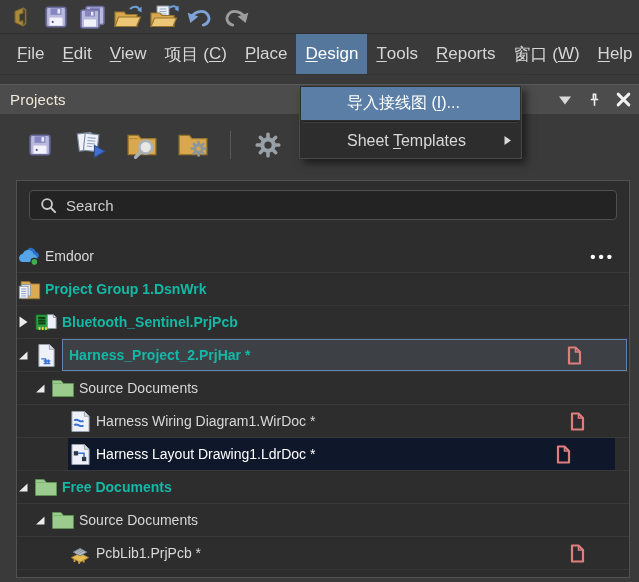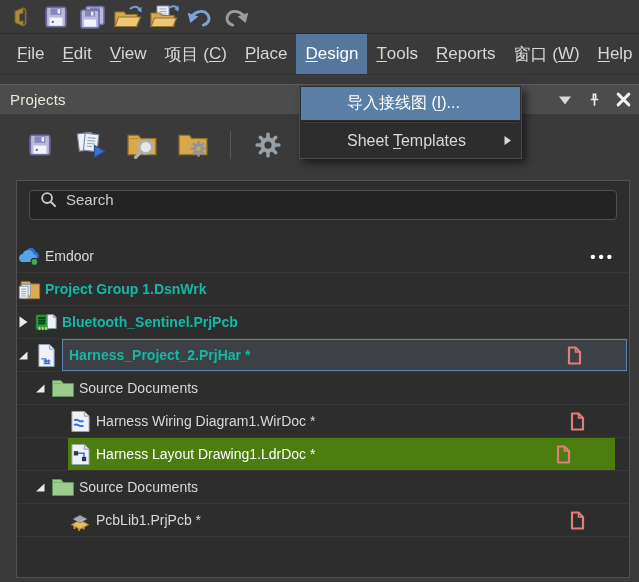--- a/index.html
+++ b/index.html
@@ -44,32 +44,32 @@
   .panel-header-btns .icn{width:16px;height:16px;}
 
   .panel-toolbar{height:62px;display:flex;align-items:center;padding-left:24px;gap:19px;}
   .panel-toolbar .icn{width:32px;height:30px;}
   .vsep{width:1px;height:28px;background:#5a5a5a;margin:0 2px;}
 
   
   .content{position:absolute;left:16px;top:96px;width:612px;height:396px;
            background:#2d2d2d;border:1px solid #515151;overflow:hidden;}
   .searchbox{margin:9px 12px 0 12px;height:28px;background:#232323;border:1px solid #4f4f4f;
-             border-radius:4px;display:flex;align-items:flex-start;padding:0 10px;gap:9px;}
+             border-radius:4px;display:flex;align-items:center;padding:0 10px;gap:9px;}
   .search-ph{font-size:15px;color:#cccccc;}
 
   .tree{margin-top:20px;}
   .tree-row{display:flex;align-items:center;height:33px;border-bottom:1px solid #383838;
             box-sizing:border-box;}
   .indent{width:17px;flex:none;}
   .arrow{width:17px;flex:none;display:flex;align-items:center;justify-content:flex-start;}
   .tree-icon{width:24px;height:23px;margin-right:4px;}
   .row-box{flex:1;display:flex;align-items:center;height:100%;min-width:0;box-sizing:border-box;}
   .row-box.focused{border:1px solid #5e84ad;background:#3d4044;margin-right:2px;padding-left:6px;gap:23px;}
-  .row-box.selected{background:#4d7c0f;margin-right:14px;justify-content:center;}
+  .row-box.selected{background:#0f172a;margin-right:14px;justify-content:center;}
   .row-label{font-size:14px;color:#d8d8d8;white-space:nowrap;}
   .tree-row.bold .row-label{font-weight:bold;color:#14b8a6;}
   .row-box.selected .row-label{color:#ffffff;}
   .mod-icon{width:15px;height:19px;margin-left:auto;margin-right:44px;}
   .trail{margin-left:auto;margin-right:14px;color:#ffffff;font-weight:bold;
          font-size:15px;letter-spacing:3px;}
 </style>
 </head>
 <body>
 
@@ -387,20 +387,36 @@
             </span>
             <span class="row-label">Harness Layout Drawing1.LdrDoc *</span>
             <span class="icn mod-icon">
               <svg width="15" height="19" viewBox="0 0 15 19">
                 <path d="M2 1.5 h6.5 l4.5 4.5 v11.5 H2 z" fill="none" stroke="#e07e7e" stroke-width="2.2" stroke-linejoin="round"></path>
                 <path d="M8.5 1.5 v4.5 h4.5" fill="none" stroke="#e07e7e" stroke-width="1.6"></path>
               </svg>
             </span>
           </div>
         </div>
+        <div class="tree-row bold">
+          <span class="arrow">
+            <svg width="12" height="12" viewBox="0 0 12 12">
+              <polygon points="10.5,2.5 10.5,10.5 2,10.5" fill="#ececec"></polygon>
+            </svg>
+          </span>
+          <span class="icn tree-icon">
+            <svg width="24" height="21" viewBox="0 0 24 21">
+              <path d="M1.5 2.5 h8.5 l2.5 3 h10 v13 h-21 z" fill="#9ccb8e" stroke="#5f8f55"></path>
+              <path d="M1.5 5.5 h9.5" stroke="#7fb573" stroke-width="1"></path>
+            </svg>
+          </span>
+          <div class="row-box">
+            <span class="row-label">Free Documents</span>
+          </div>
+        </div>
         <div class="tree-row">
           <span class="indent"></span>
           <span class="arrow">
             <svg width="12" height="12" viewBox="0 0 12 12">
               <polygon points="10.5,2.5 10.5,10.5 2,10.5" fill="#ececec"></polygon>
             </svg>
           </span>
           <span class="icn tree-icon">
             <svg width="24" height="21" viewBox="0 0 24 21">
               <path d="M1.5 2.5 h8.5 l2.5 3 h10 v13 h-21 z" fill="#9ccb8e" stroke="#5f8f55"></path>

